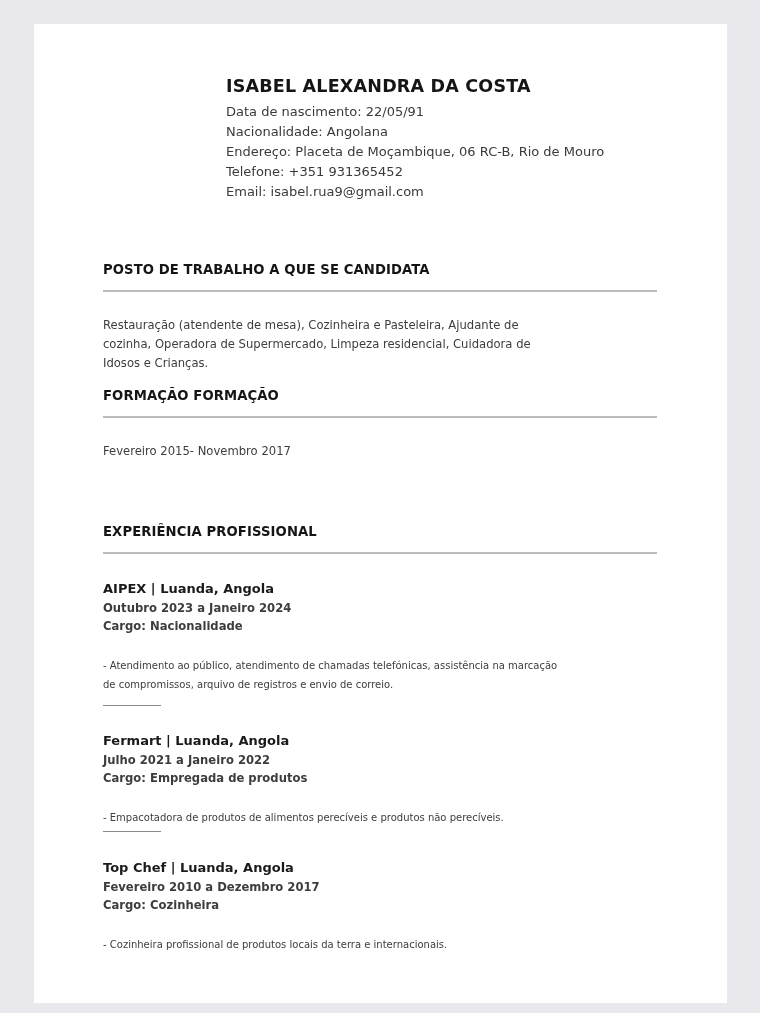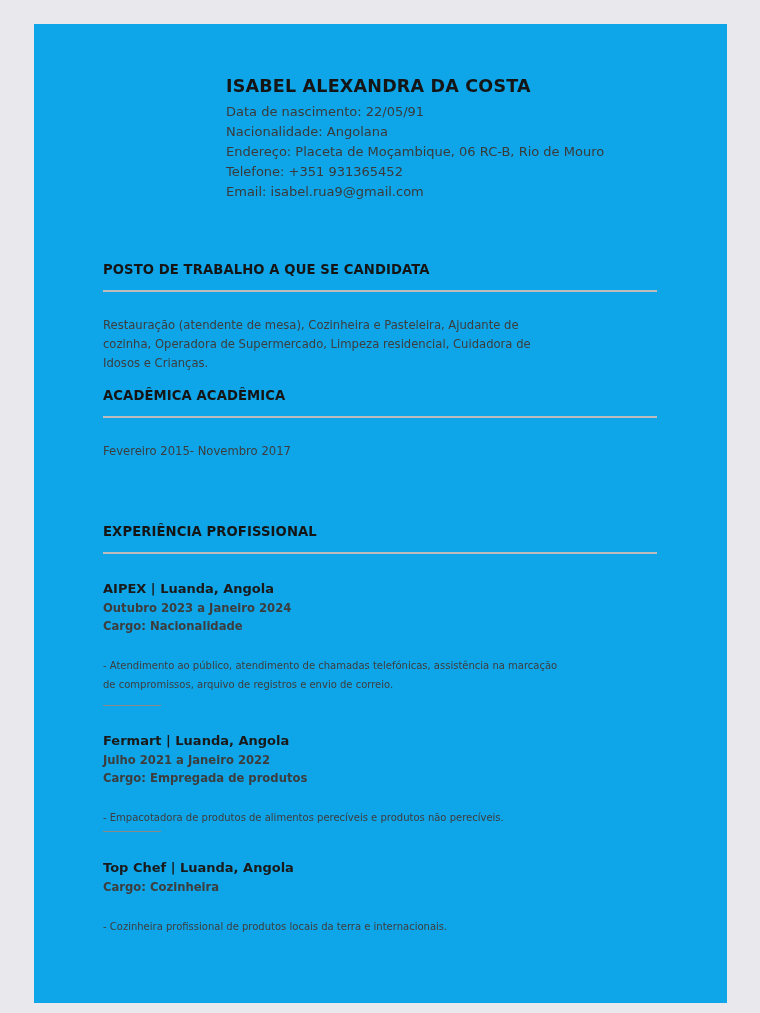--- a/index.html
+++ b/index.html
@@ -3,21 +3,21 @@
 <meta charset="utf-8">
 <style>
   html, body { margin: 0; padding: 0; }
   body {
     width: 760px; height: 1013px; background: #e9e9ed;
     position: relative; overflow: hidden;
     font-family: "DejaVu Sans", sans-serif; color: #3a3a3a;
   }
   .page {
     position: absolute; left: 34px; top: 24px; width: 693px; height: 979px;
-    background: #0ea5e9;
+    background: #ffffff;
   }
   .header { position: absolute; left: 192px; top: 52px; }
   .name {
     font-family: "DejaVu Sans", sans-serif; font-weight: bold;
     font-size: 17.5px; color: #151515; letter-spacing: 0.2px; margin: 0 0 6px 0;
   }
   .info-line { font-size: 13px; line-height: 20px; color: #3a3a3a; }
   .section { position: absolute; left: 69px; width: 554px; }
   .sec-title {
     font-weight: bold; font-size: 13.2px; color: #151515; letter-spacing: 0.1px;
@@ -49,21 +49,21 @@
     <div class="sec-title">POSTO DE TRABALHO A QUE SE CANDIDATA</div>
     <div class="sec-rule"></div>
     <div class="body-text" style="margin-top:24px;">
       <div>Restauração (atendente de mesa), Cozinheira e Pasteleira, Ajudante de</div>
       <div>cozinha, Operadora de Supermercado, Limpeza residencial, Cuidadora de</div>
       <div>Idosos e Crianças.</div>
     </div>
   </div>
 
   <div class="section" style="top:362px;">
-    <div class="sec-title">ACADÊMICA ACADÊMICA</div>
+    <div class="sec-title">FORMAÇÃO FORMAÇÃO</div>
     <div class="sec-rule"></div>
     <div class="body-text" style="margin-top:24px;">
       <div>Fevereiro 2015- Novembro 2017</div>
     </div>
   </div>
 
   <div class="section" style="top:498px;">
     <div class="sec-title">EXPERIÊNCIA PROFISSIONAL</div>
     <div class="sec-rule"></div>
   </div>
@@ -84,19 +84,20 @@
     <div class="job-line">Julho 2021 a Janeiro 2022</div>
     <div class="job-line">Cargo: Empregada de produtos</div>
     <div class="job-desc">
       <div>- Empacotadora de produtos de alimentos perecíveis e produtos não perecíveis.</div>
     </div>
   </div>
   <div class="abs short-rule" style="top:807px;"></div>
 
   <div class="abs" style="top:834px; width:560px;">
     <div class="job-title">Top Chef | Luanda, Angola</div>
+    <div class="job-line">Fevereiro 2010 a Dezembro 2017</div>
     <div class="job-line">Cargo: Cozinheira</div>
     <div class="job-desc">
       <div>- Cozinheira profissional de produtos locais da terra e internacionais.</div>
     </div>
   </div>
 
 </div>
 
 </body></html>

